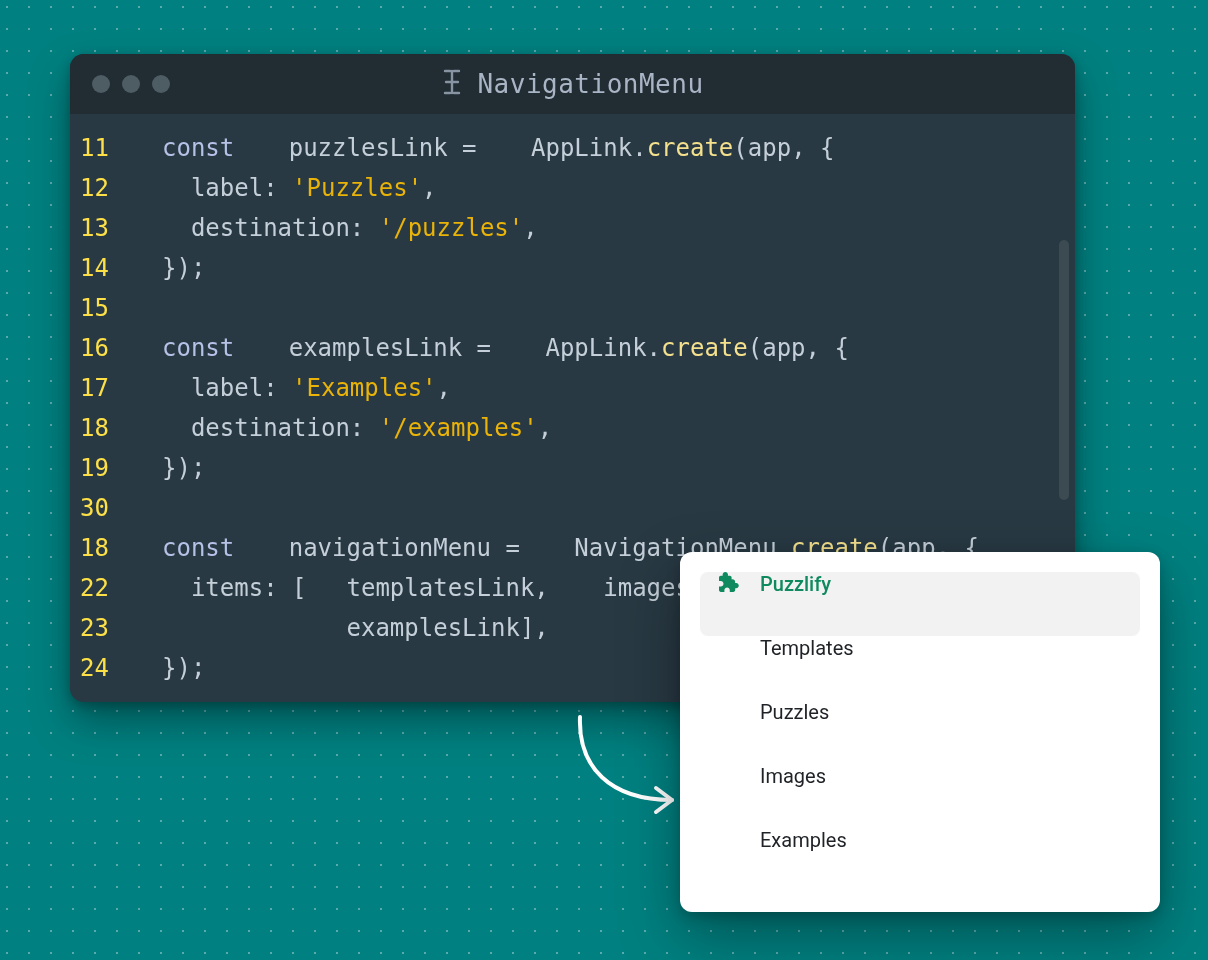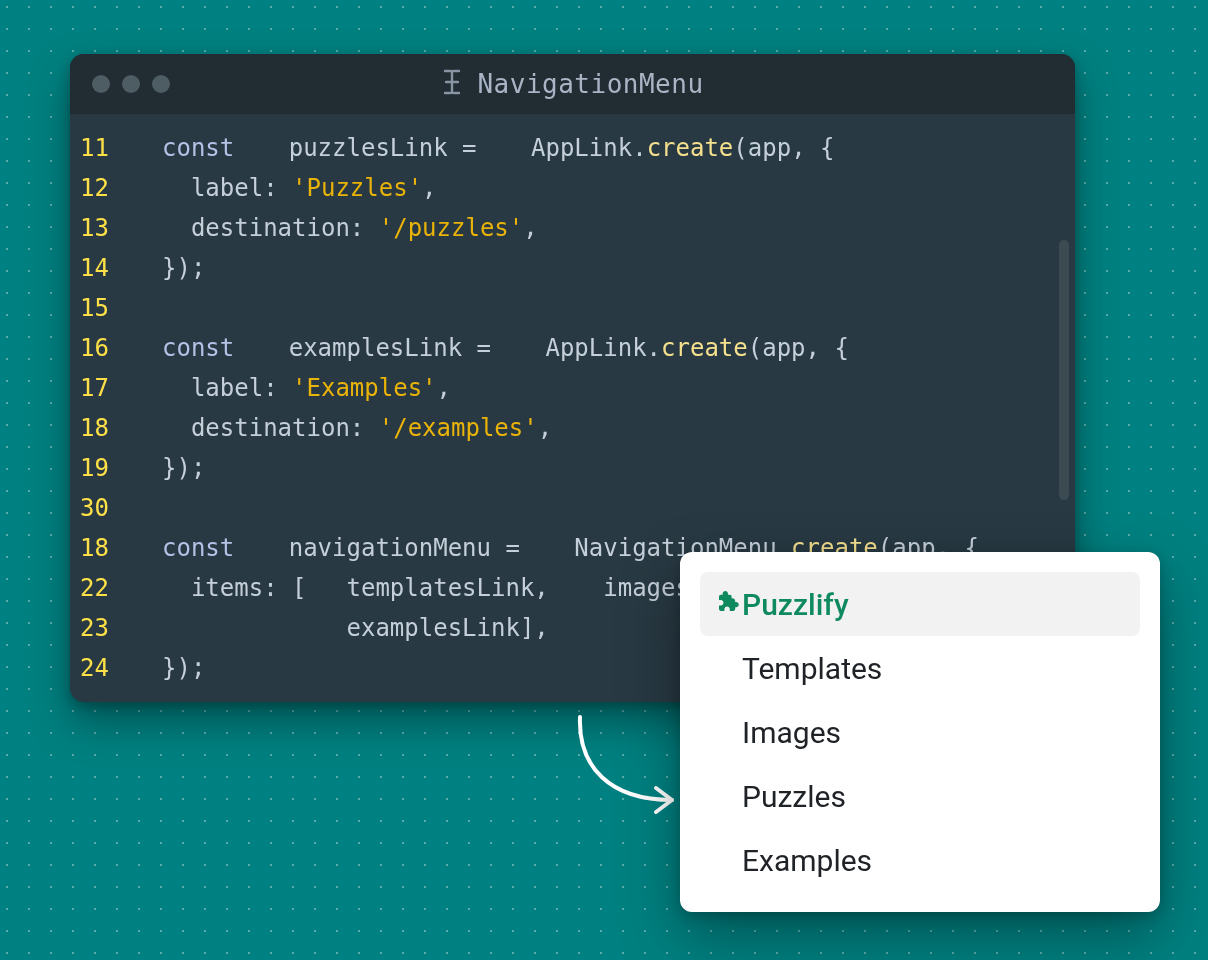--- a/index.html
+++ b/index.html
@@ -120,26 +120,27 @@
     left: 680px;
     top: 552px;
     width: 480px;
     background: #ffffff;
     border-radius: 12px;
     box-shadow: 0 24px 60px rgba(0,0,0,0.35), 0 4px 14px rgba(0,0,0,0.2);
     padding: 20px;
   }
   .popover-item {
     display: flex;
-    align-items: center;
+    align-items: flex-start;
     height: 64px;
     padding: 0 18px;
     border-radius: 8px;
-    font-size: 30px;
+    font-size: 20px;
     color: #1f2226;
+    gap: 18px;
     cursor: pointer;
   }
   .popover-item.active {
     background: #f2f2f2;
     color: #0f8a5f;
     font-weight: 500;
   }
   .popover-item .puzzle-icon {
     color: #0f8a5f;
   }
@@ -214,23 +215,23 @@
           <path d="M20 11h-2.17c.11-.31.17-.65.17-1 0-1.66-1.34-3-3-3-.35 0-.69.06-1 .17V5c0-1.1-.9-2-2-2H9.83c.11-.31.17-.65.17-1 0-1.66-1.34-3-3-3S4 .34 4 2c0 .35.06.69.17 1H2C.9 3 0 3.9 0 5v4h2c1.66 0 3 1.34 3 3s-1.34 3-3 3H0v4c0 1.1.9 2 2 2h4v-2c0-1.66 1.34-3 3-3s3 1.34 3 3v2h4c1.1 0 2-.9 2-2v-2.17c.31.11.65.17 1 .17 1.66 0 3-1.34 3-3s-1.34-3-3-3z" transform="translate(1 1) scale(0.9)"></path>
         </svg></span>
       <span>Puzzlify</span>
     </div>
     <div class="popover-item">
       <span class="spacer"></span>
       <span>Templates</span>
     </div>
     <div class="popover-item">
       <span class="spacer"></span>
+      <span>Puzzles</span>
+    </div>
+    <div class="popover-item">
+      <span class="spacer"></span>
       <span>Images</span>
     </div>
     <div class="popover-item">
       <span class="spacer"></span>
-      <span>Puzzles</span>
-    </div>
-    <div class="popover-item">
-      <span class="spacer"></span>
       <span>Examples</span>
     </div>
   </div>
 
 </body></html>

